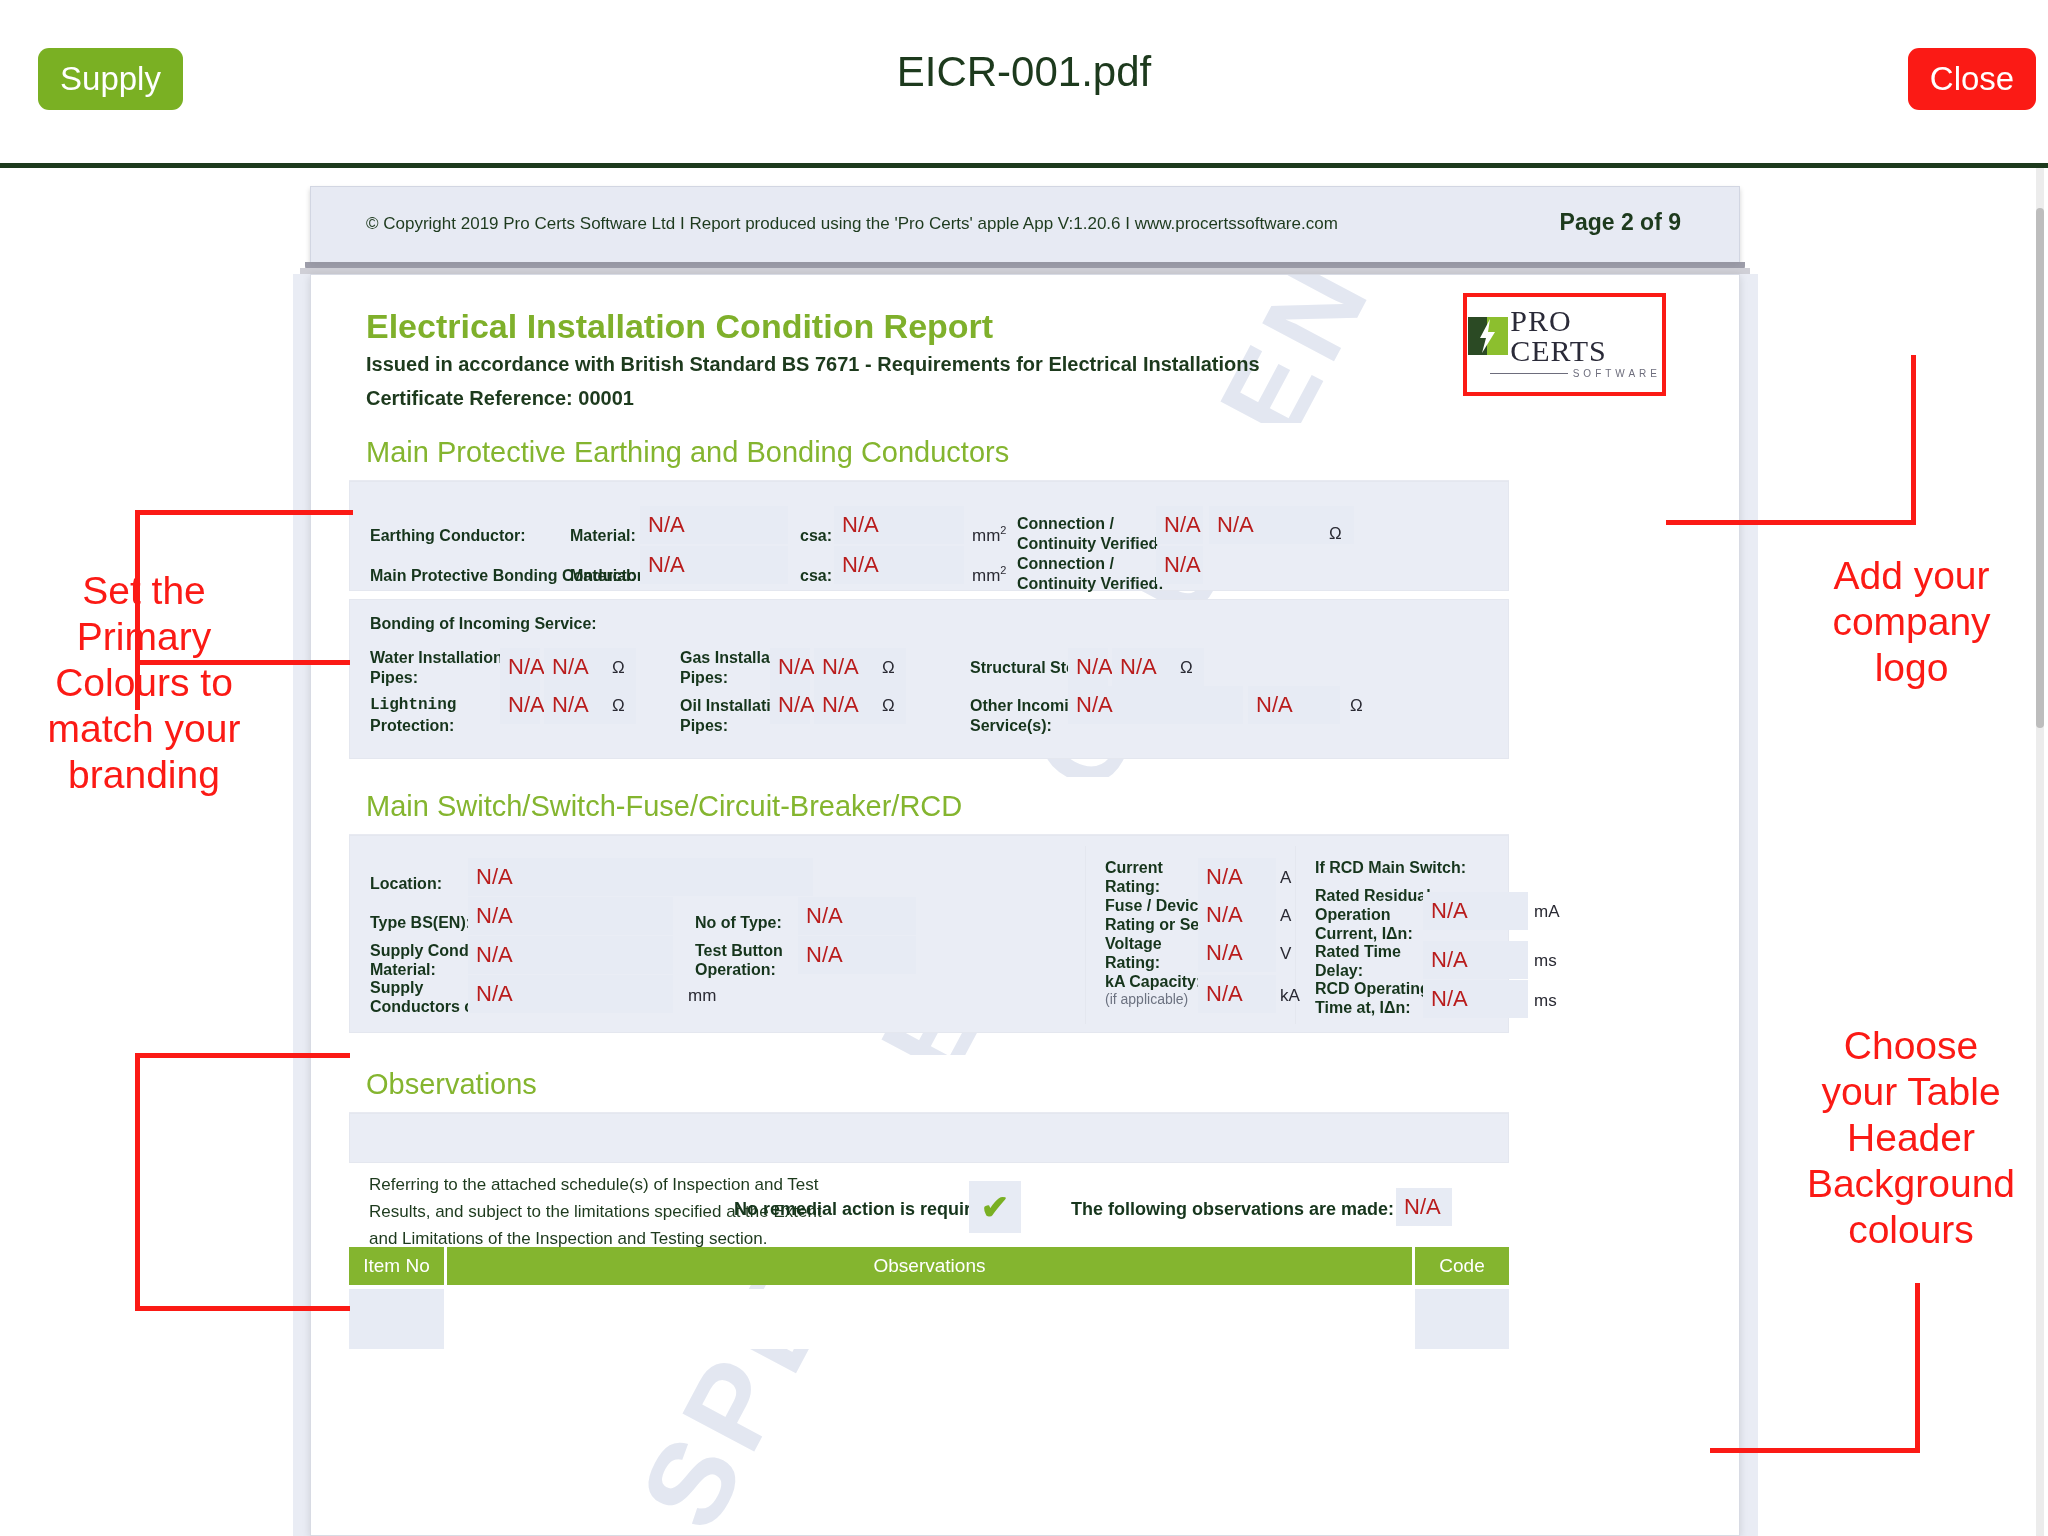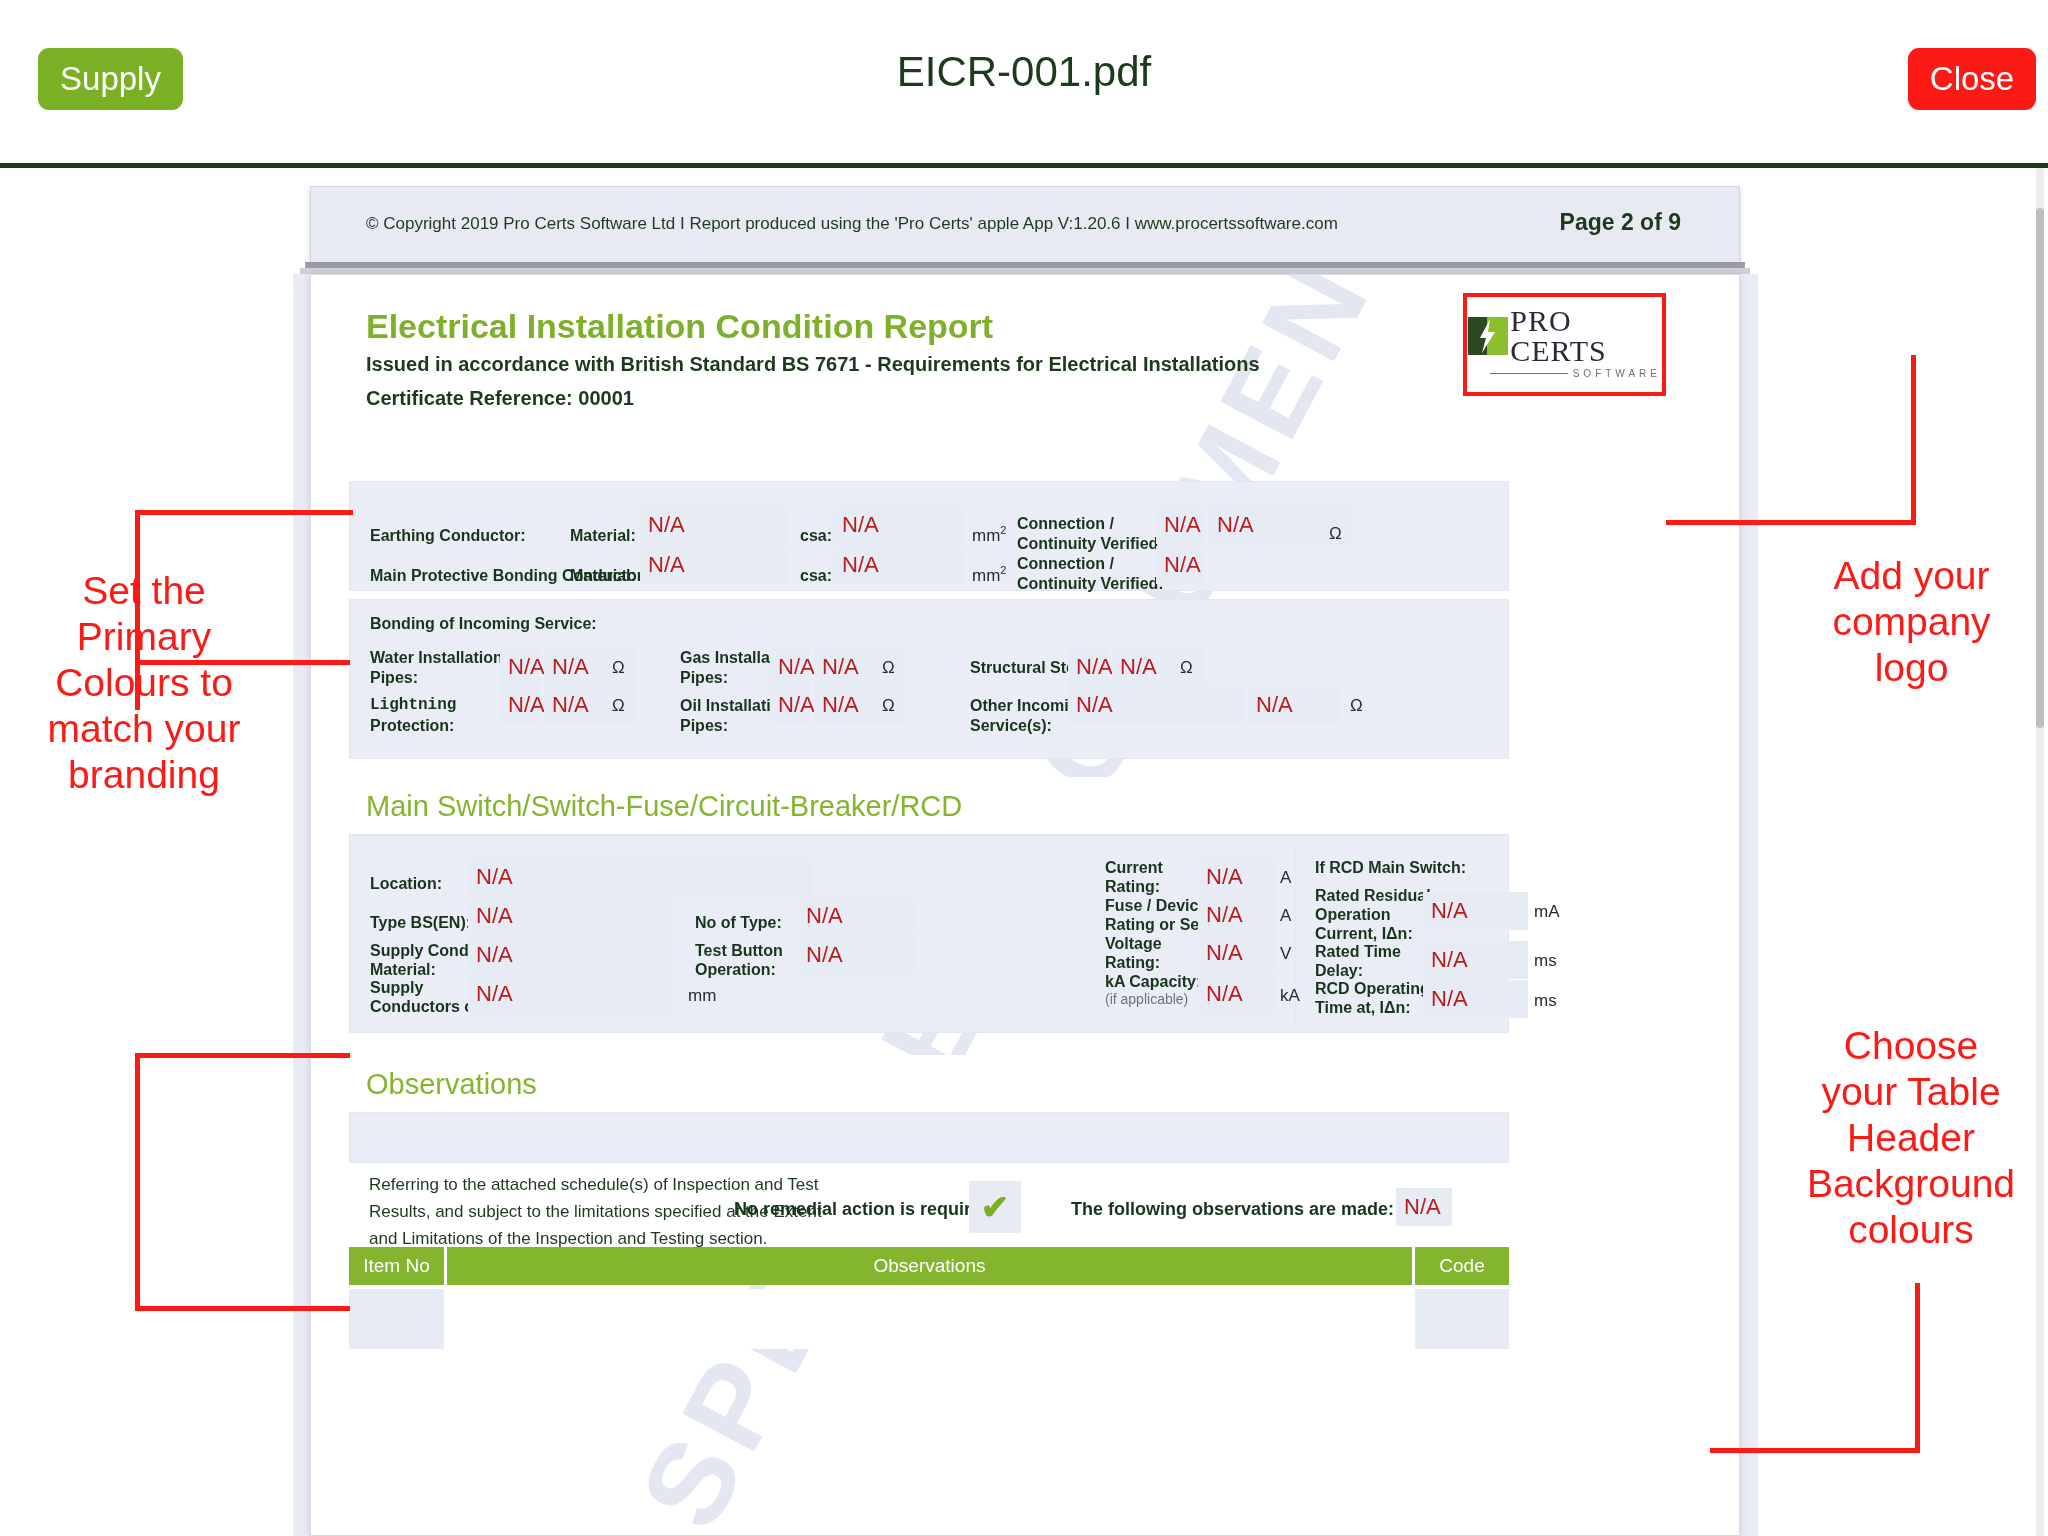--- a/index.html
+++ b/index.html
@@ -175,20 +175,21 @@
             </span>
             <span class="logo-text">PRO CERTS</span>
           </div>
           <div class="logo-sub-row">
             <span class="logo-rule"></span>
             <span class="logo-sub">SOFTWARE</span>
           </div>
         </div>
       </div>
 
+      <div class="sec-head" style="top:148px;">Main Protective Earthing and Bonding Conductors</div>
 
       <div class="panel panel-tint" style="top:206px; width:1160px; height:110px;">
         <div class="lbl" style="left:20px; top:44px;">Earthing Conductor:</div>
         <div class="lbl" style="left:220px; top:44px;">Material:</div>
         <div class="fld" style="left:290px; top:24px; width:148px; height:38px;">N/A</div>
         <div class="lbl" style="left:450px; top:44px;">csa:</div>
         <div class="fld" style="left:484px; top:24px; width:130px; height:38px;">N/A</div>
         <div class="unit" style="left:622px; top:42px;"><span>mm</span><sup style="font-size:11px">2</sup></div>
         <div class="lbl" style="left:667px; top:32px;">Connection /</div>
         <div class="lbl" style="left:667px; top:52px;">Continuity Verified:</div>

